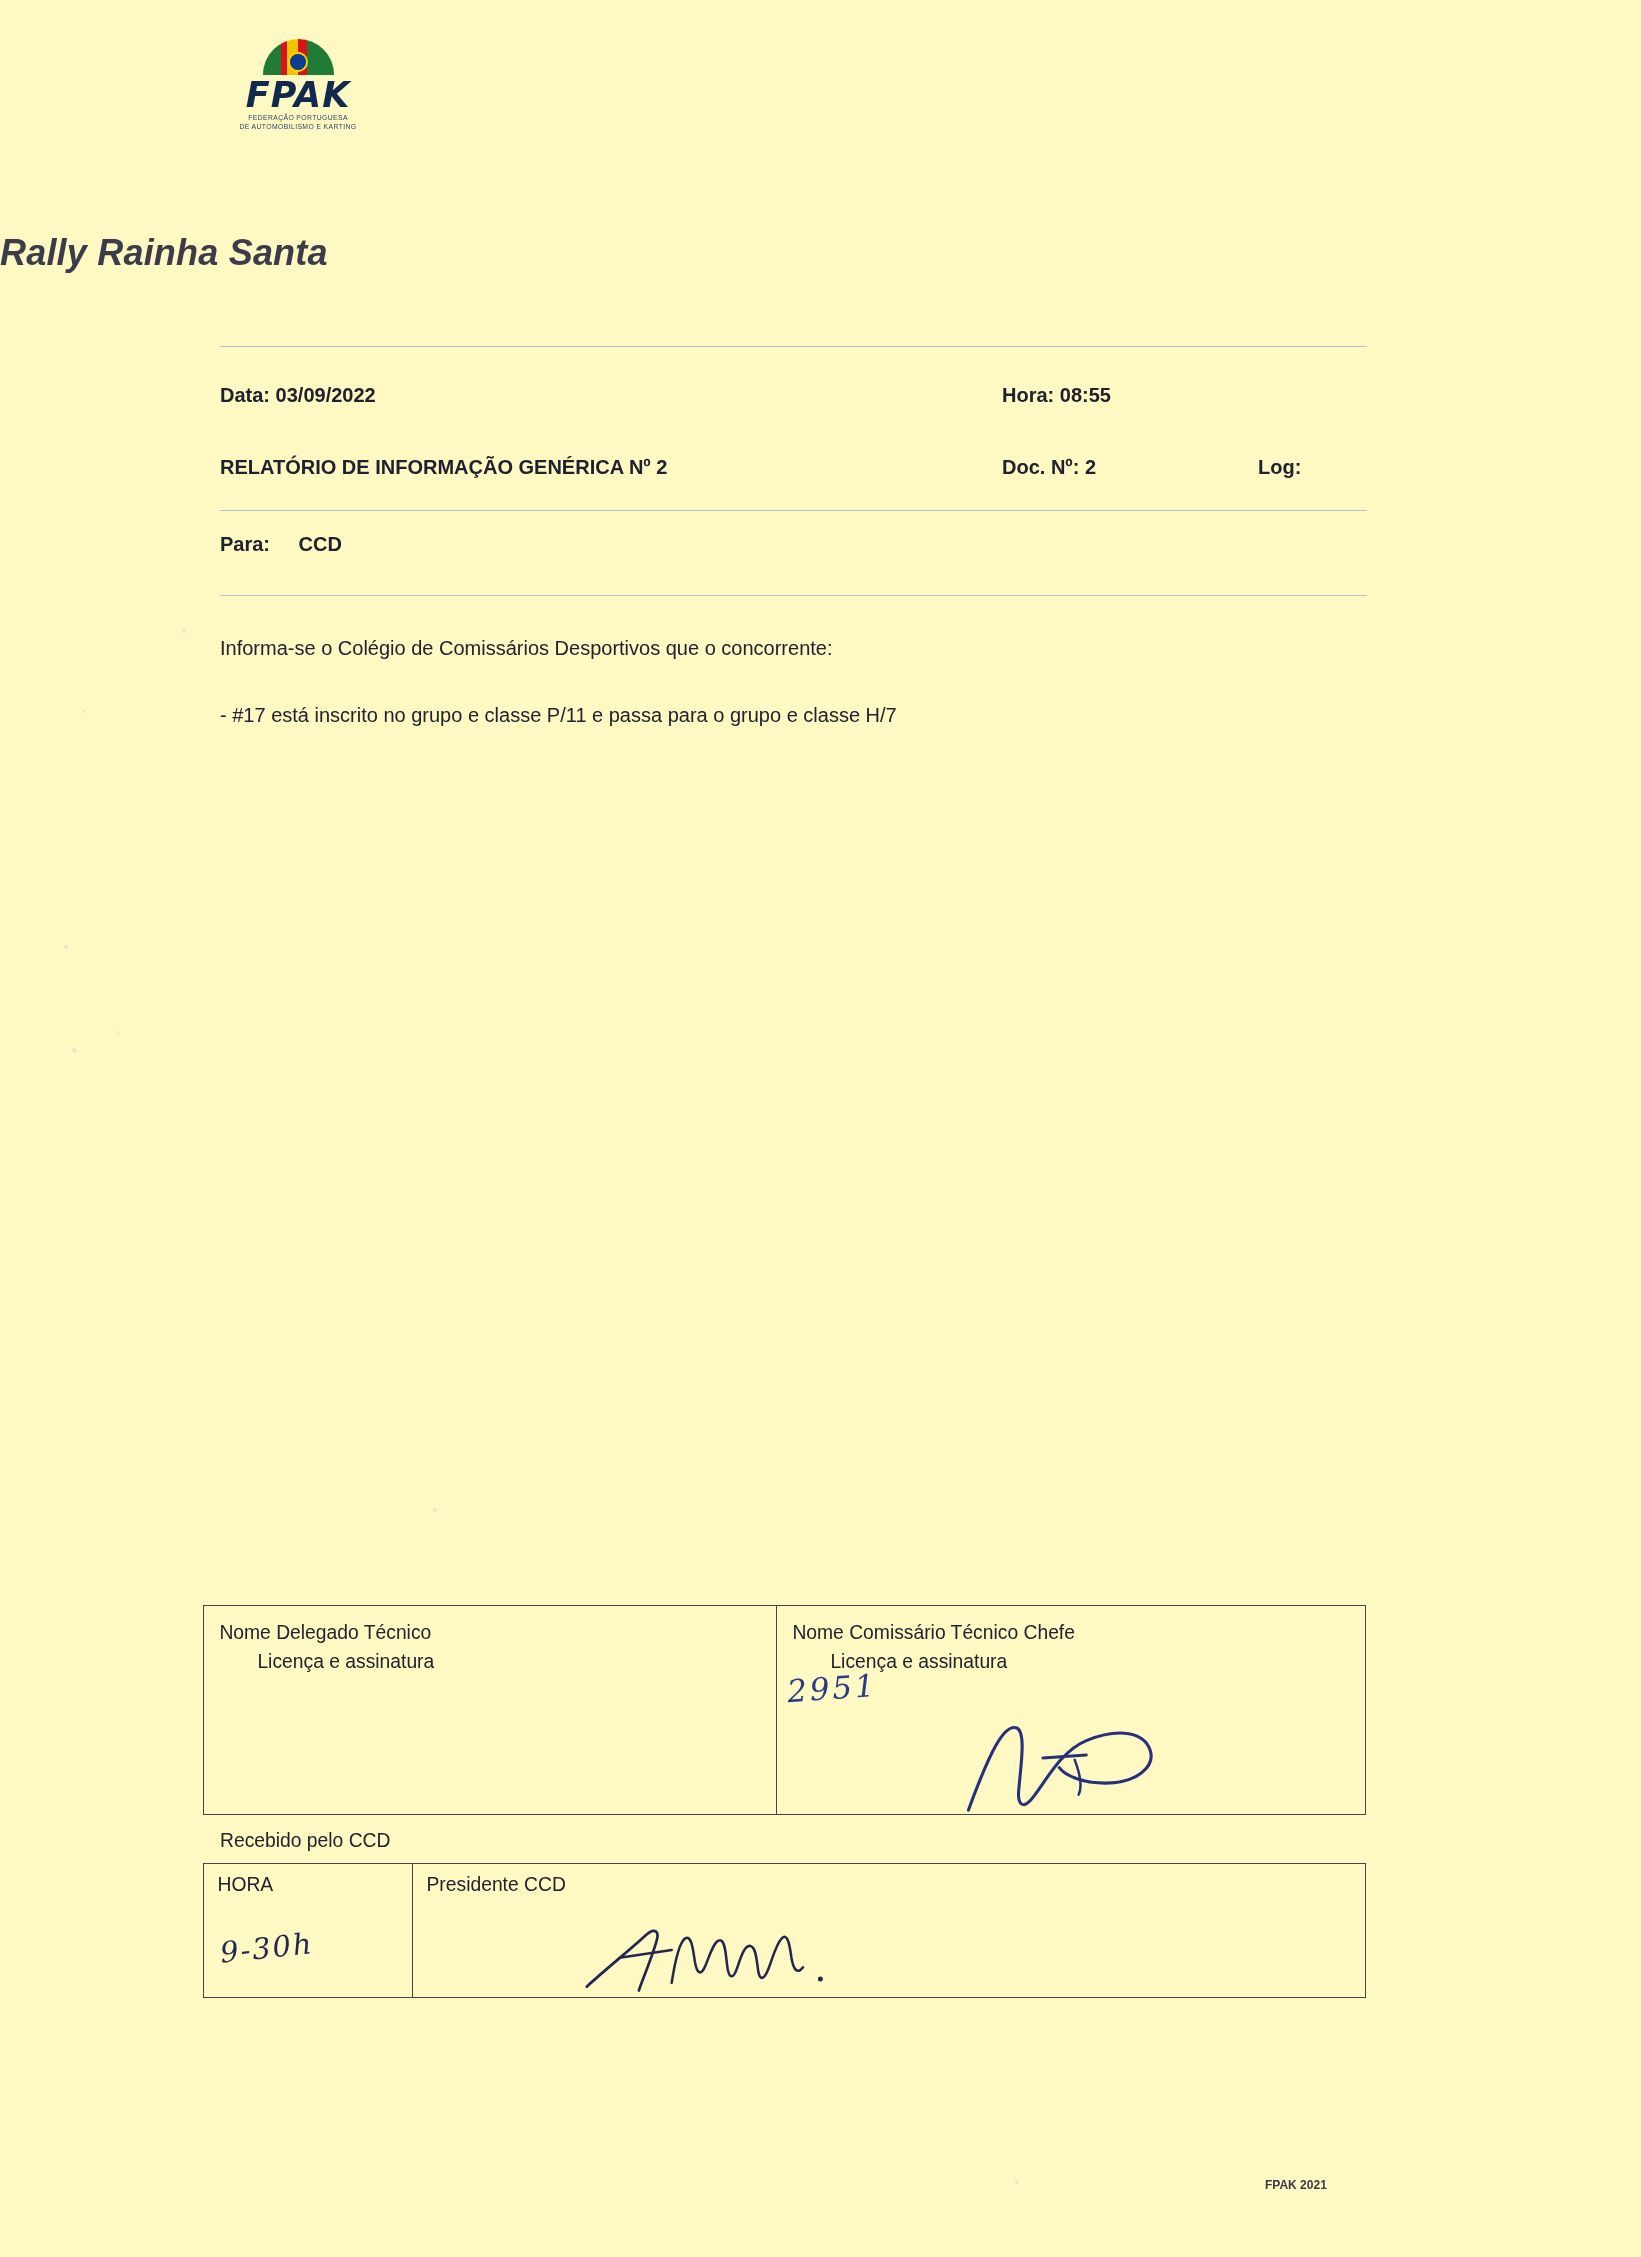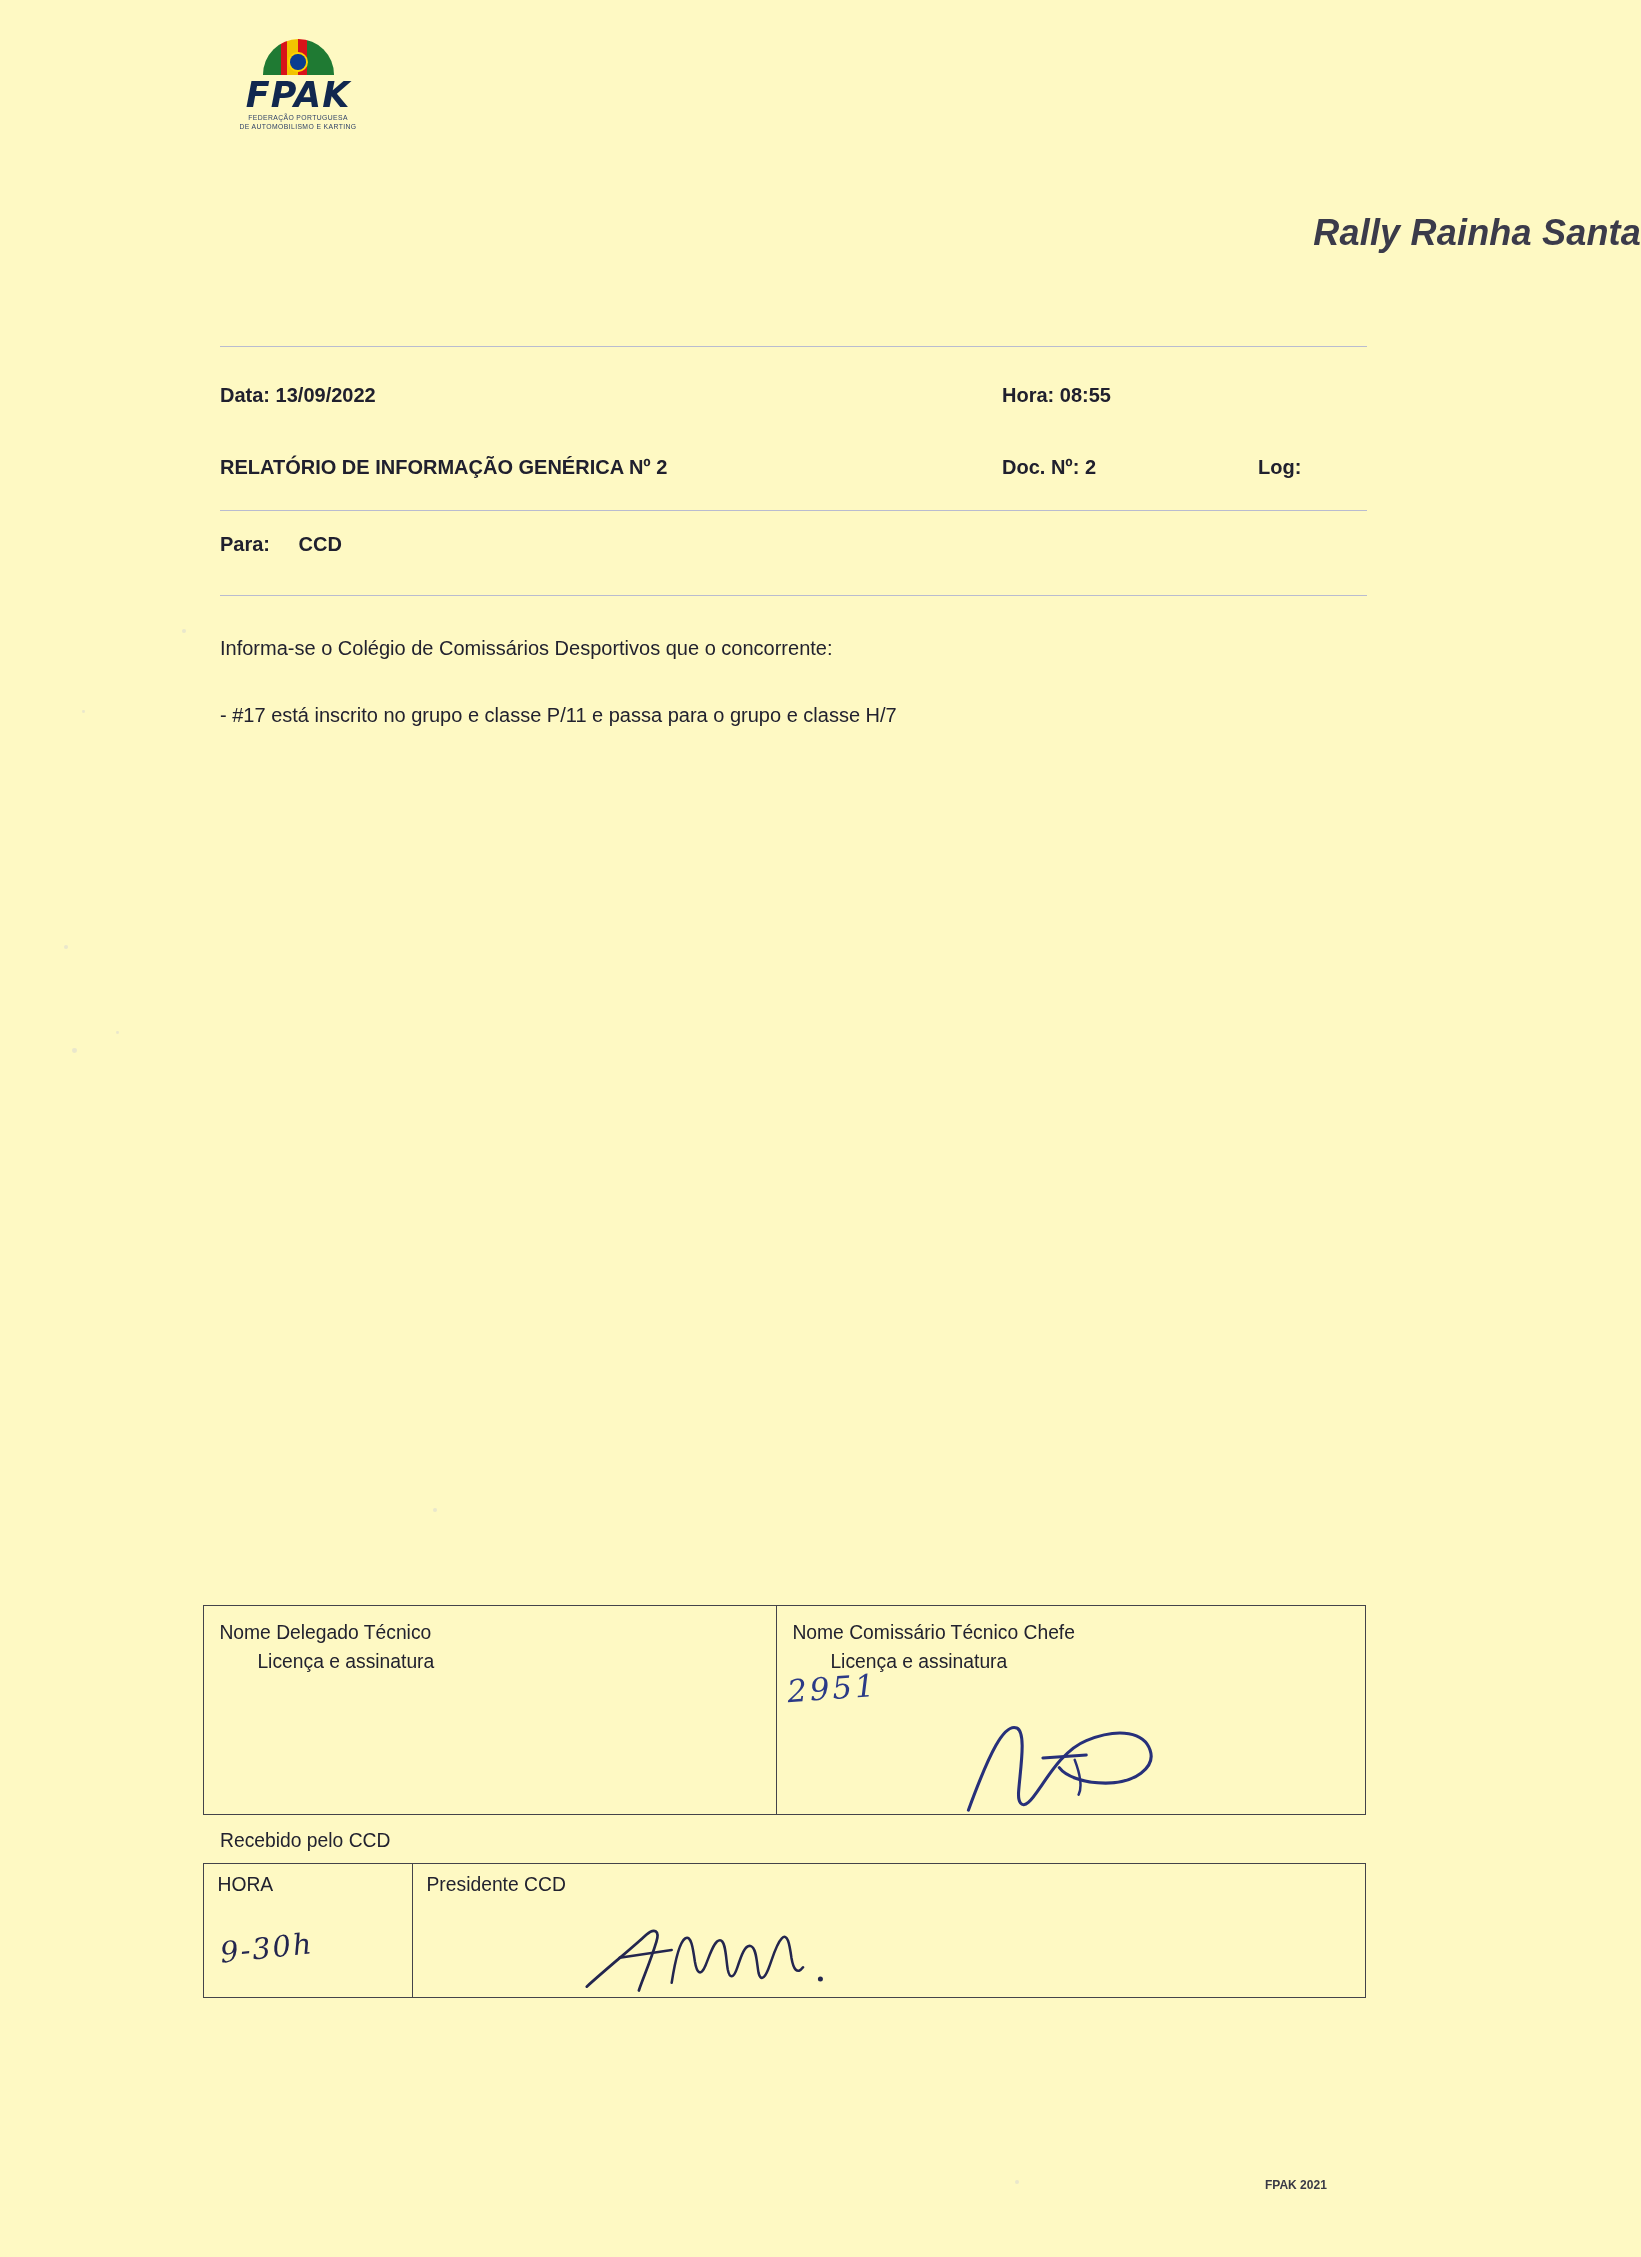--- a/index.html
+++ b/index.html
@@ -75,23 +75,23 @@
     font-size: 6.8px;
     color: #2b3e66;
     letter-spacing: 0.4px;
     line-height: 8.7px;
   }
 
   
   .doc-title {
     position: absolute;
     left: 0;
-    top: 212px;
+    top: 232px;
     width: 1641px;
-    text-align: right;
+    text-align: left;
     font-size: 36px;
     font-weight: bold;
     font-style: italic;
     color: #3b3b4a;
     letter-spacing: 0.2px;
   }
 
   
   .rule {
     position: absolute;
@@ -245,21 +245,21 @@
   </div>
 
   <div class="doc-title">Rally Rainha Santa</div>
 
   <div class="rule r1"></div>
   <div class="rule r2"></div>
   <div class="rule r3"></div>
 
   <div class="fld f-data">
     <span>Data:</span>
-    <span class="val">13/09/2022</span>
+    <span class="val">03/09/2022</span>
   </div>
   <div class="fld f-hora">
     <span>Hora:</span>
     <span class="val">08:55</span>
   </div>
   <div class="fld f-rel">
     <span>RELATÓRIO DE INFORMAÇÃO GENÉRICA Nº</span>
     <span class="val">2</span>
   </div>
   <div class="fld f-doc">

